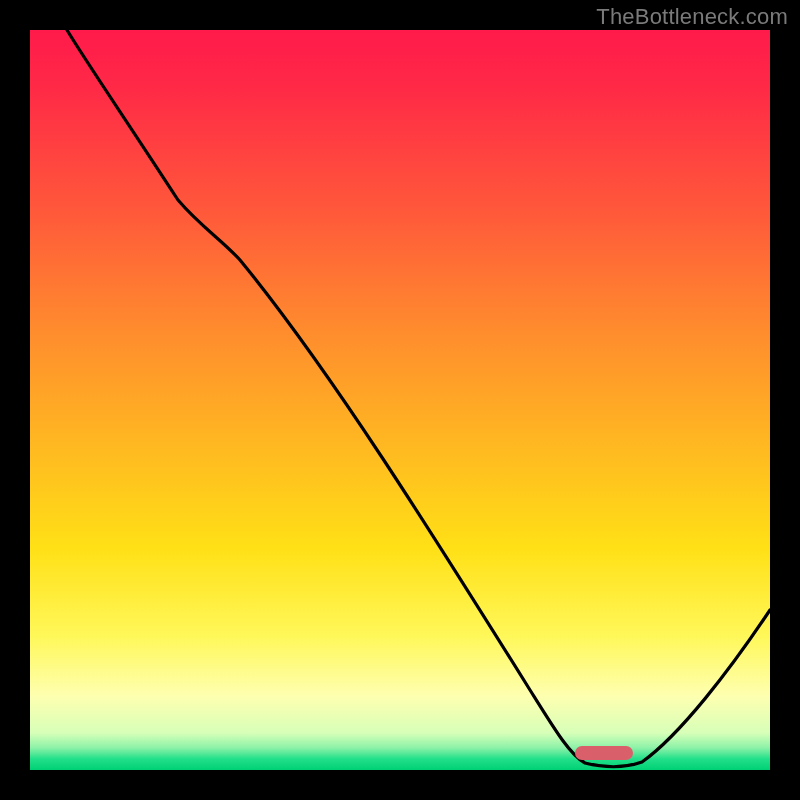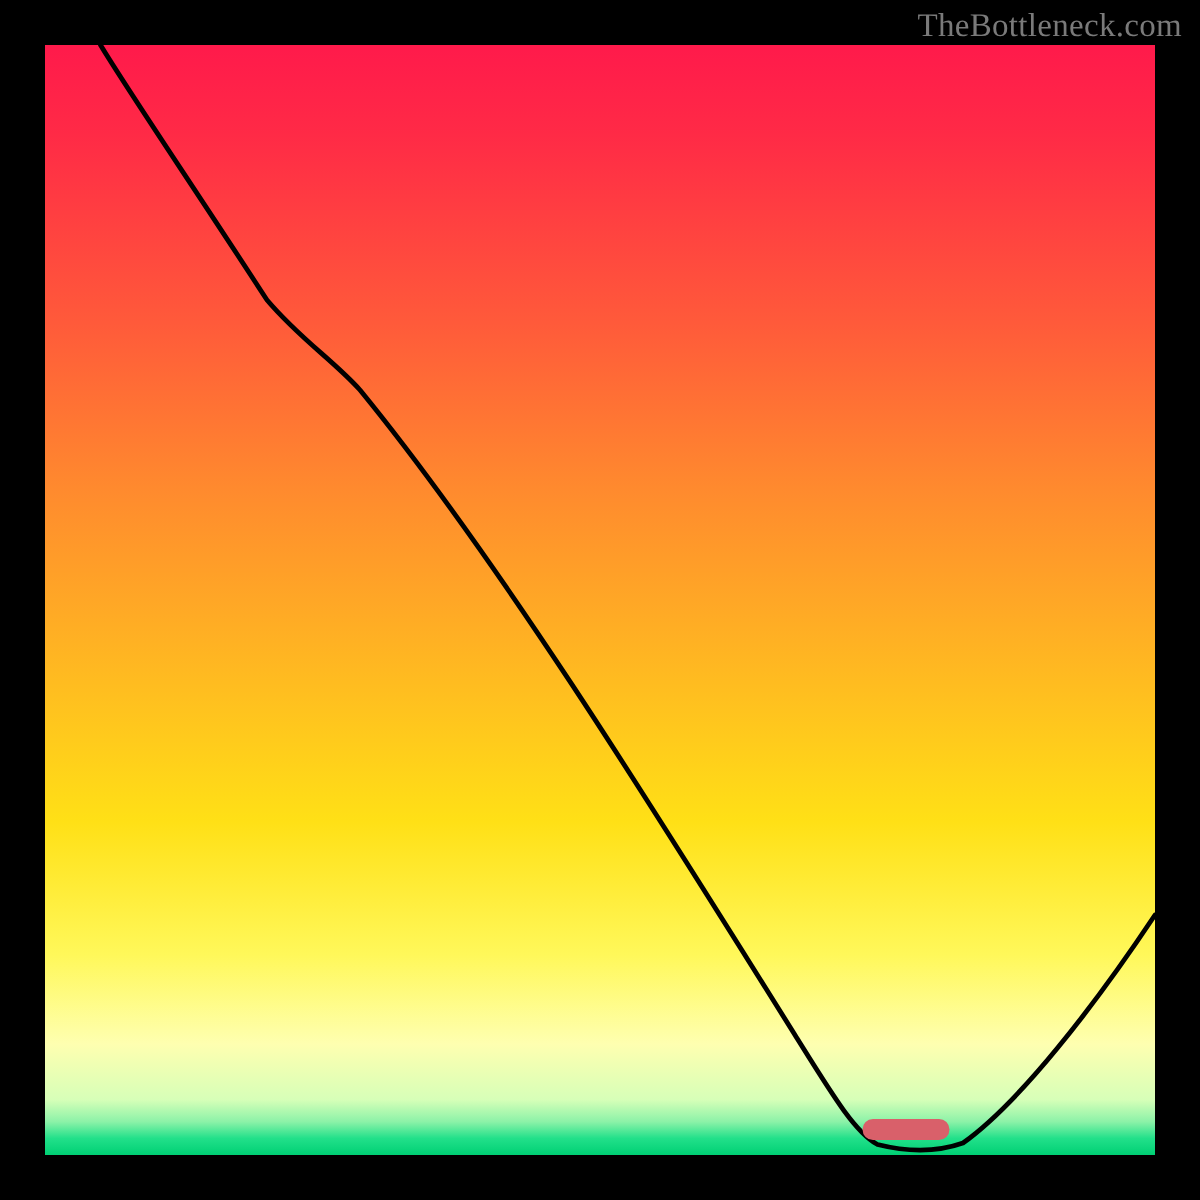--- a/index.html
+++ b/index.html
@@ -11,21 +11,20 @@
     overflow: hidden;
     font-family: Arial, Helvetica, sans-serif;
   }
   .frame {
     position: absolute;
     left: 0;
     top: 0;
     width: 800px;
     height: 612px;
     background: #000;
-    font-family: Liberation Serif, serif;
   }
   .plot {
     position: absolute;
     left: 30px;
     top: 30px;
     width: 740px;
     height: 740px;
     
     background: linear-gradient(
       to bottom,

